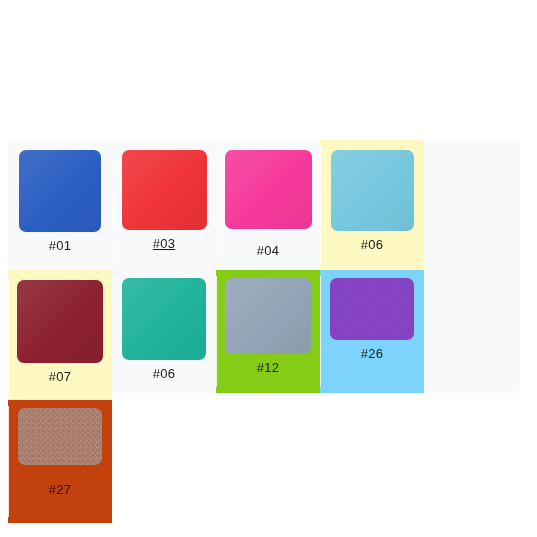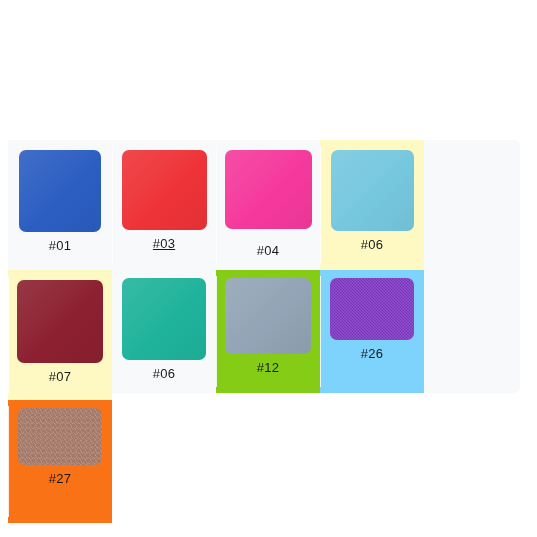--- a/index.html
+++ b/index.html
@@ -150,20 +150,20 @@
         <span class="swatch-label" style="color: rgb(26, 26, 26);">#06</span>
       </div>
       <div class="swatch-cell" style="background: #84cc16;">
         <span class="swatch-chip gloss" style="background: rgb(146, 164, 181); width: 86px; height: 76px;"></span>
         <span class="swatch-label" style="color: rgb(26, 26, 26);">#12</span>
       </div>
       <div class="swatch-cell" style="background: #7dd3fc;">
         <span class="swatch-chip texture" style="background: rgb(124, 50, 196); width: 84px; height: 62px;"></span>
         <span class="swatch-label" style="color: rgb(26, 26, 26);">#26</span>
       </div>
-      <div class="swatch-cell" style="background: #f97316;">
+      <div class="swatch-cell" style="background: #c2410c; gap: 11px;">
         <span class="swatch-chip grain" style="background: rgb(176, 131, 114); width: 84px; height: 57px;"></span>
         <span class="swatch-label" style="color: rgb(26, 26, 26);">#27</span>
       </div>
     </div>
 
   </div>
 </div>
 
 </body></html>

